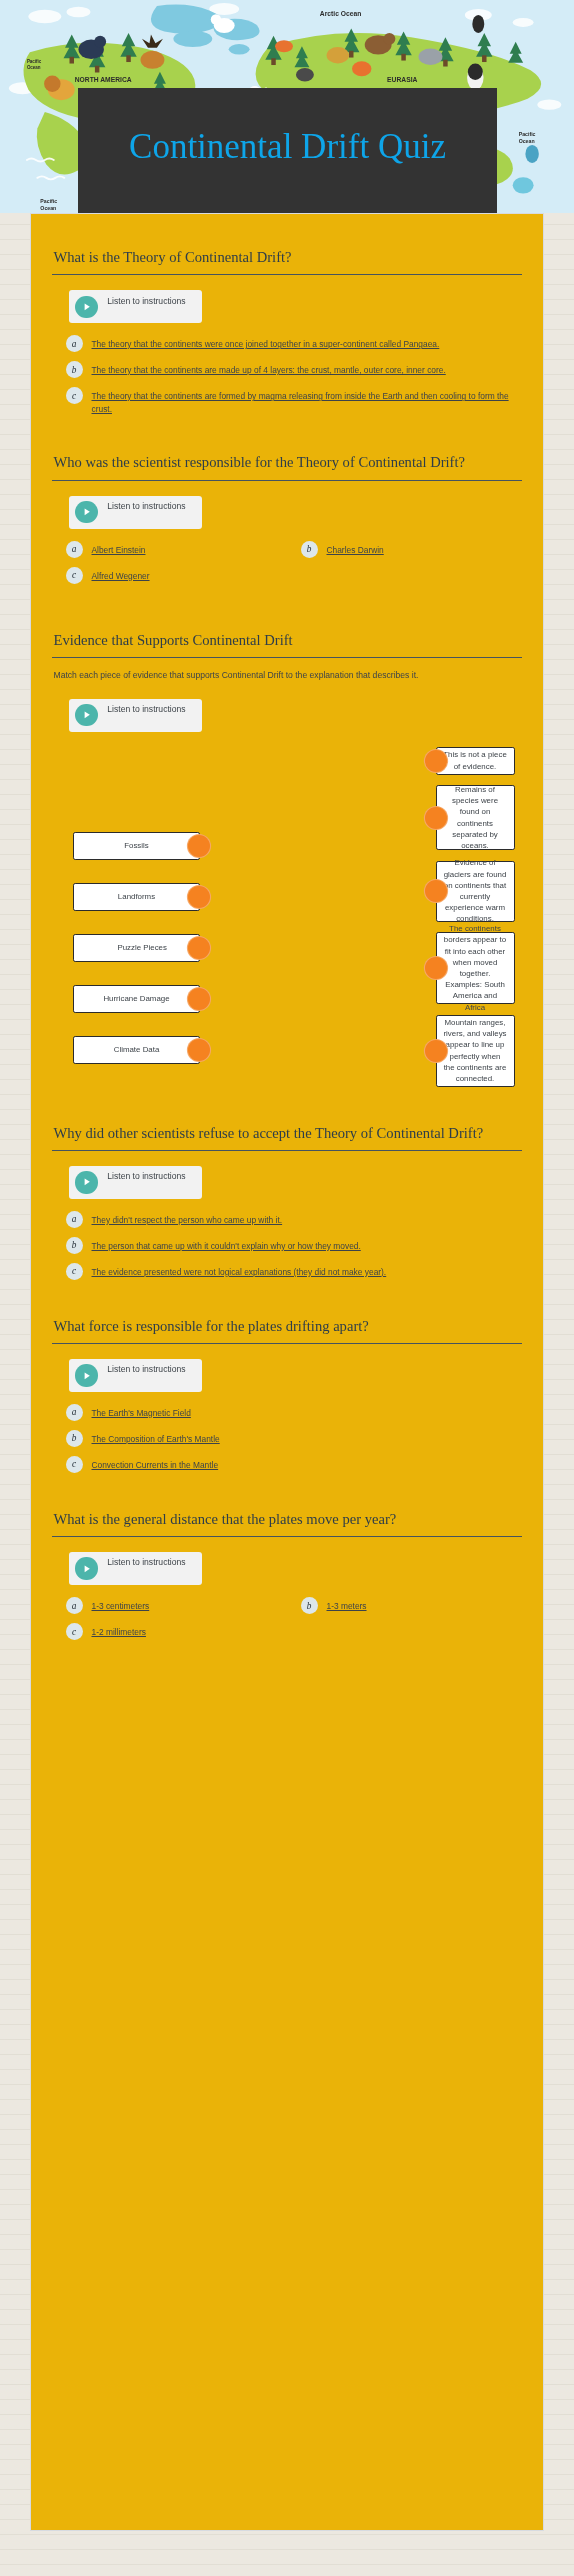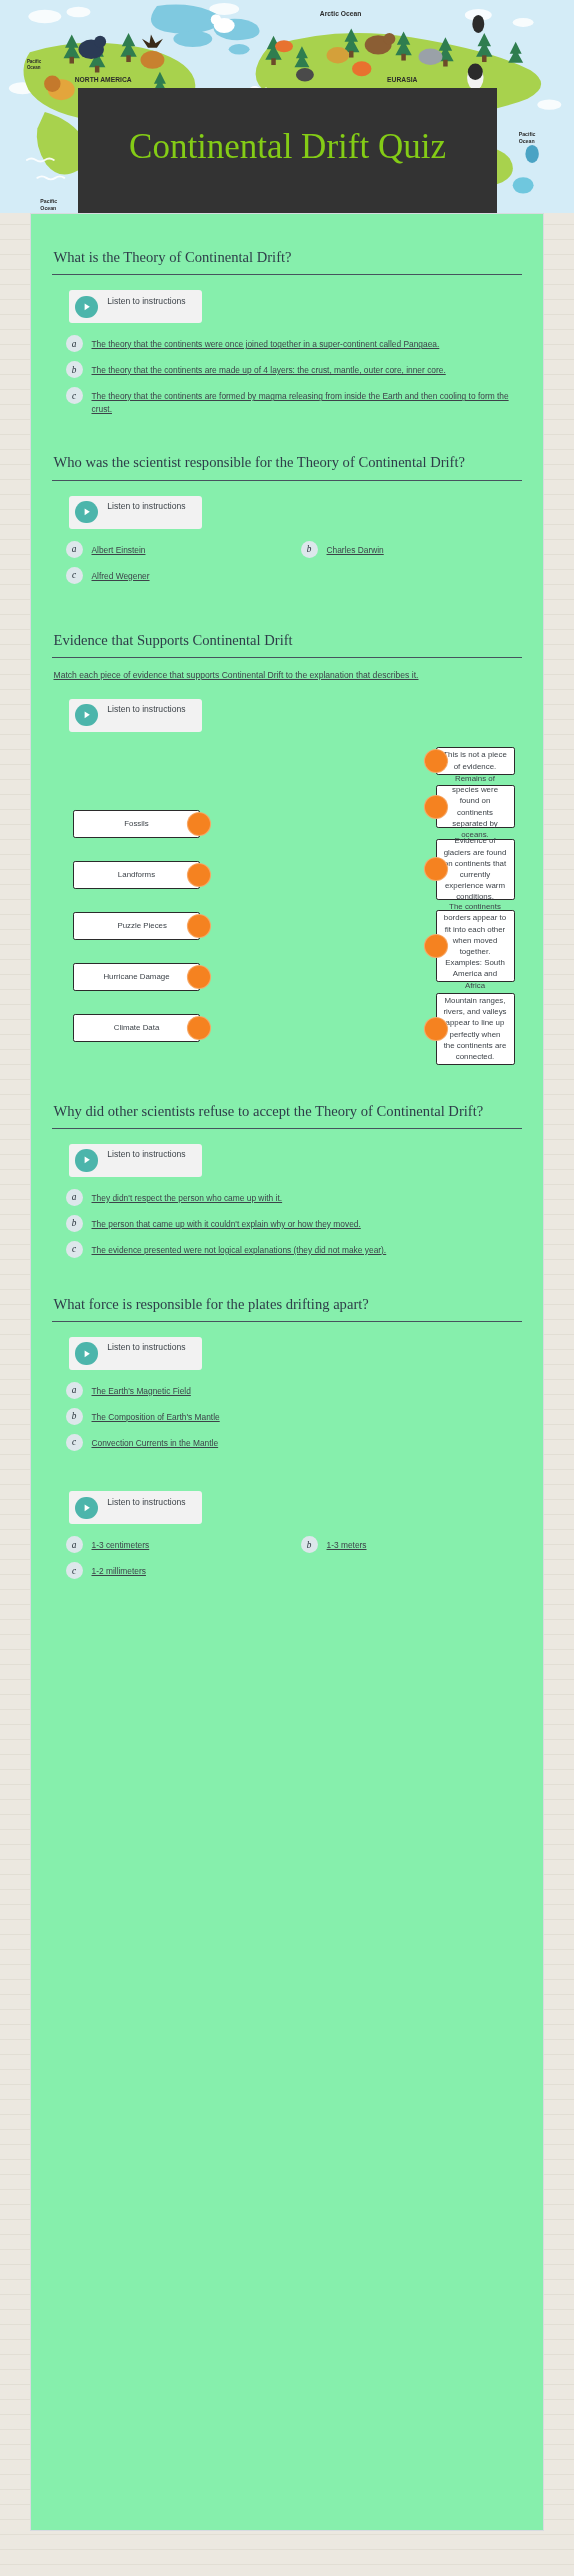--- a/index.html
+++ b/index.html
@@ -51,32 +51,32 @@
     width: 419px;
     height: 125px;
     background: #333333;
     display: flex;
     align-items: center;
     justify-content: center;
     padding: 4.5px 22.4px 10.5px 22.4px;
   }
   .title-text {
     font-family: "Liberation Serif", serif;
-    color: #84cc16;
+    color: #0ea5e9;
     font-size: 35px;
     line-height: 1.15;
     text-align: center;
     font-weight: 400;
   }
 
   
   .card {
     position: relative;
     margin: 0 30px;
-    background: #86efac;
+    background: #eab308;
     border: 0.7px solid #d8dbe0;
     padding: 33px 21px 30px 21px;
     min-height: 2318px;
   }
 
   
   .qblock { margin-bottom: 36px; }
 
   .qtitle {
     font-family: "Liberation Serif", serif;
@@ -88,21 +88,20 @@
     border-bottom: 0.7px solid #46535e;
     margin-bottom: 10.5px;
   }
 
   .qsubtext {
     font-size: 8.6px;
     line-height: 1.55;
     color: #3d4349;
     margin-bottom: 12px;
     padding-left: 1.5px;
-    text-decoration: underline;
   }
 
   
   .listen-bar {
     display: inline-flex;
     gap: 9.7px;
     background: #f2f2f2;
     border-radius: 3px;
     padding: 5.2px 16.5px 5.2px 6.7px;
     margin: 4.5px 0 7.5px 16.5px;
@@ -197,21 +196,21 @@
     transform: translateY(-50%);
   }
   .dot.right { right: -11.2px; }
   .dot.left  { left: -11.2px; }
 
   
   .match-col.left .mbox  { height: 28px; margin-bottom: 23px; }
 
   
   .rb0 { height: 28px;  margin-bottom: 10.5px; }
-  .rb1 { height: 43px;  margin-bottom: 10.5px; }
+  .rb1 { height: 65px;  margin-bottom: 10.5px; }
   .rb2 { height: 61px;  margin-bottom: 10.5px; }
   .rb3 { height: 72px;  margin-bottom: 10.5px; }
   .rb4 { height: 72px;  margin-bottom: 0; }
 
   
   .lb0 { margin-top: 0px;   margin-bottom: 24px; }
   .lb1 { margin-bottom: 39px; }
   .lb2 { margin-bottom: 39px; padding-left: 18px; }
   .lb3 { margin-bottom: 46px; }
   .lb4 { margin-bottom: 0px; }
@@ -513,20 +512,21 @@
           <span class="opt-text">The Composition of Earth's Mantle</span>
         </div>
         <div class="opt">
           <span class="opt-letter">c</span>
           <span class="opt-text">Convection Currents in the Mantle</span>
         </div>
       </div>
     </div>
 
     <div class="qblock">
+      <div class="qtitle">What is the general distance that the plates move per year?</div>
 
       <div class="listen-bar">
         <span class="play-circle">
           <svg width="9.7" height="9.7" viewBox="0 0 13 13">
               <path d="M3.5 2 L10.5 6.5 L3.5 11 Z" fill="#ffffff"></path>
             </svg>
         </span>
         <span class="listen-label">Listen to instructions</span>
       </div>
 

